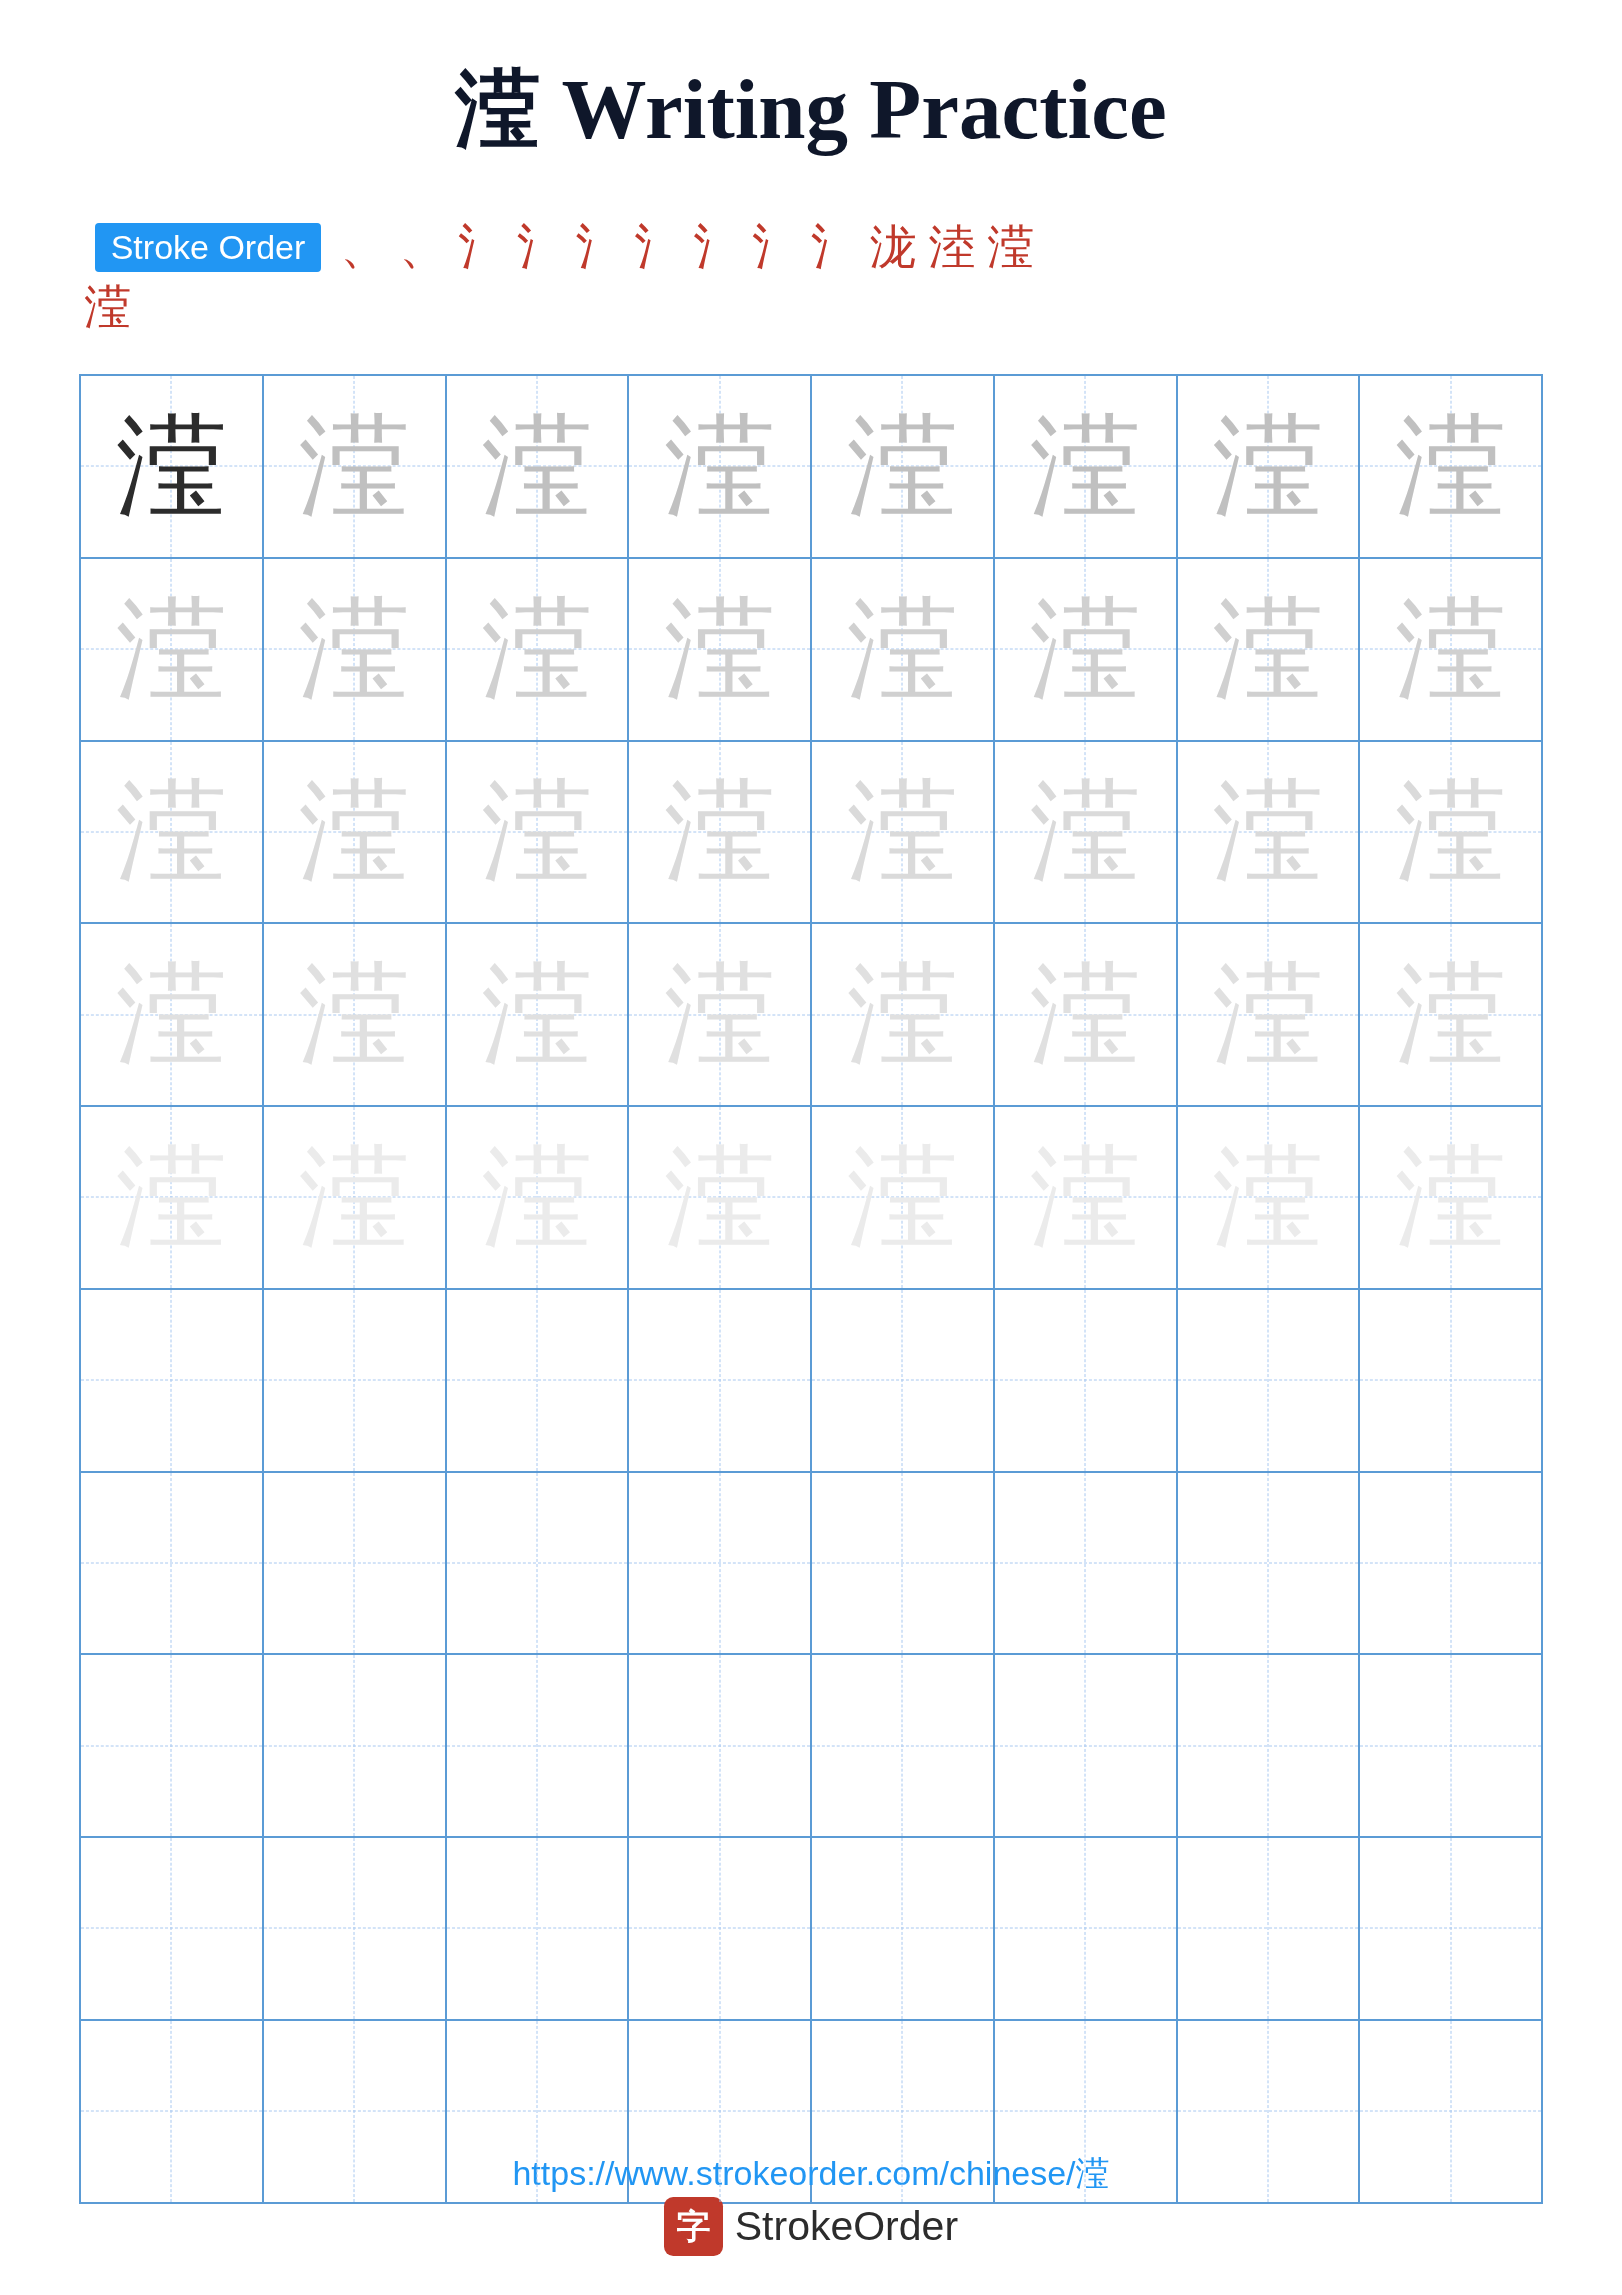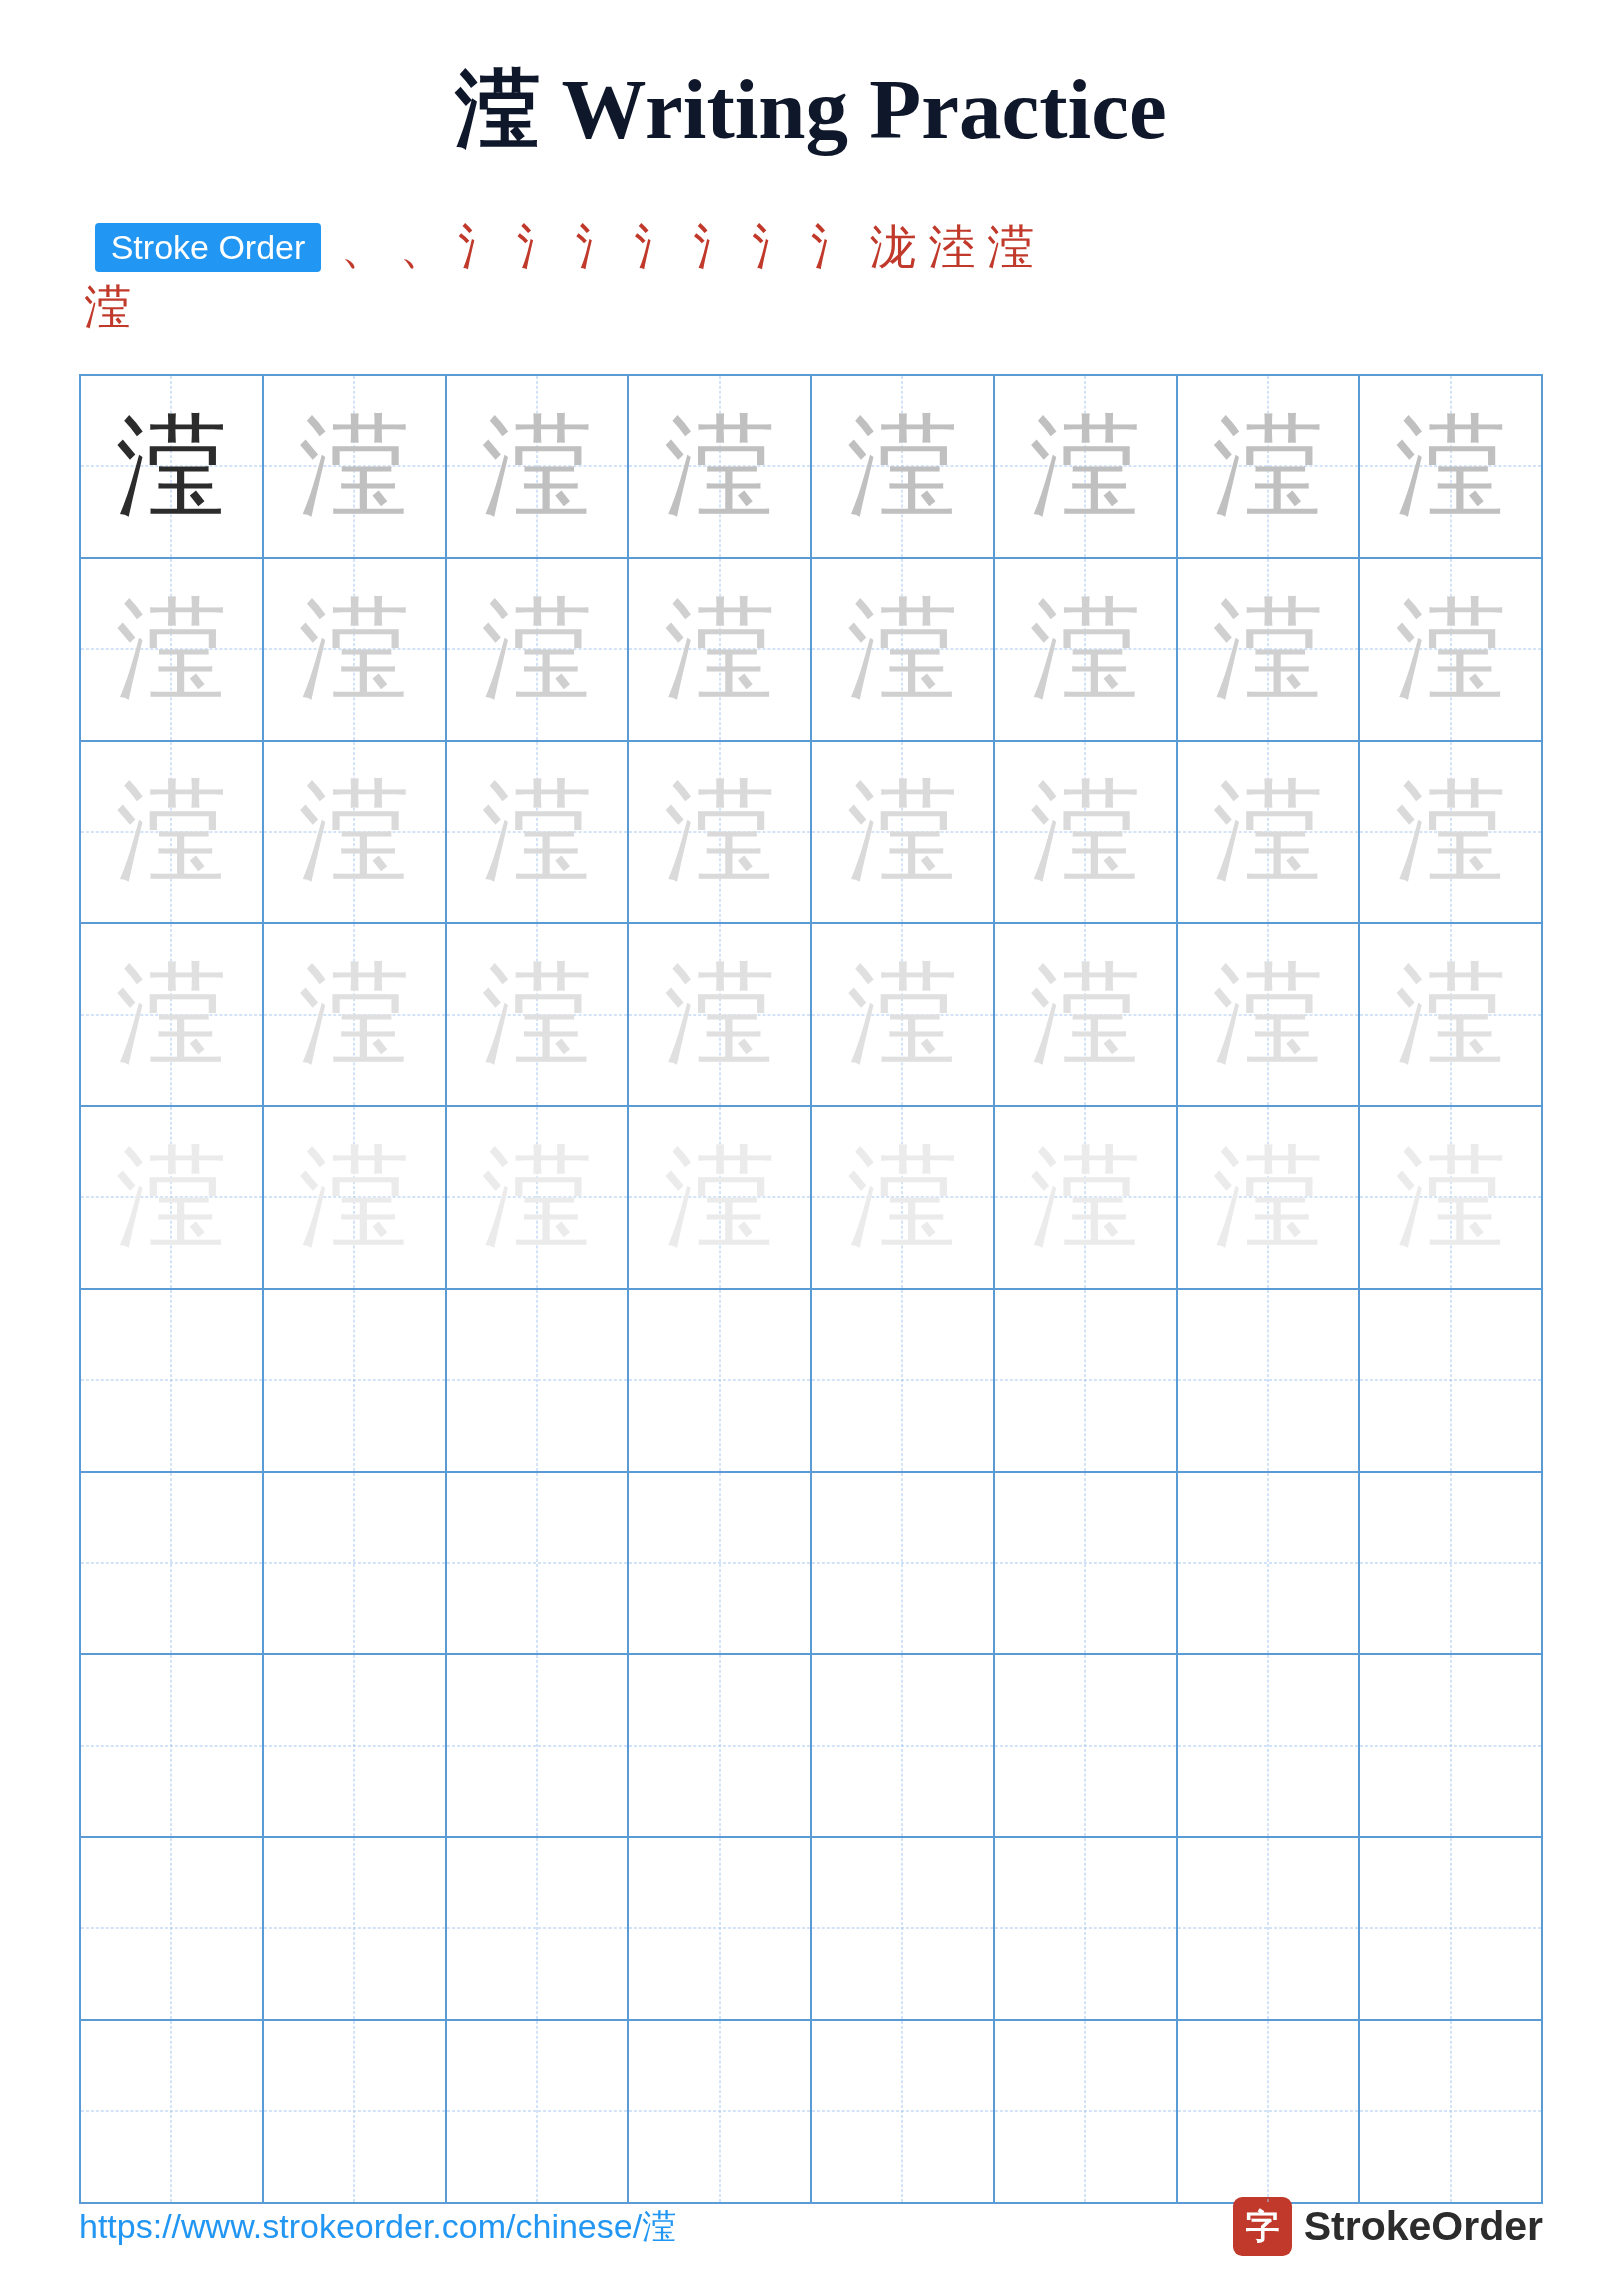--- a/index.html
+++ b/index.html
@@ -142,21 +142,21 @@
     .cell-char.light4 {
       color: #e0e0e0;
     }
 
     .footer {
       position: absolute;
       bottom: 39px;
       left: 79px;
       right: 79px;
       display: flex;
-      flex-direction: row;
+      flex-direction: column;
       justify-content: space-between;
       align-items: center;
     }
 
     .footer-url {
       color: #2196F3;
       font-size: 34px;
       font-family: sans-serif;
       text-decoration: none;
     }
@@ -175,21 +175,21 @@
       display: flex;
       align-items: center;
       justify-content: center;
       color: white;
       font-size: 34px;
       font-weight: bold;
     }
 
     .footer-brand-name {
       font-size: 41px;
-      font-weight: bold;
+      font-weight: normal;
       color: #2c2c2c;
       font-family: sans-serif;
     }
 
     .stroke-row-line1 {
       display: flex;
       flex-direction: row;
       align-items: center;
       width: 100%;
       padding-left: 16px;

